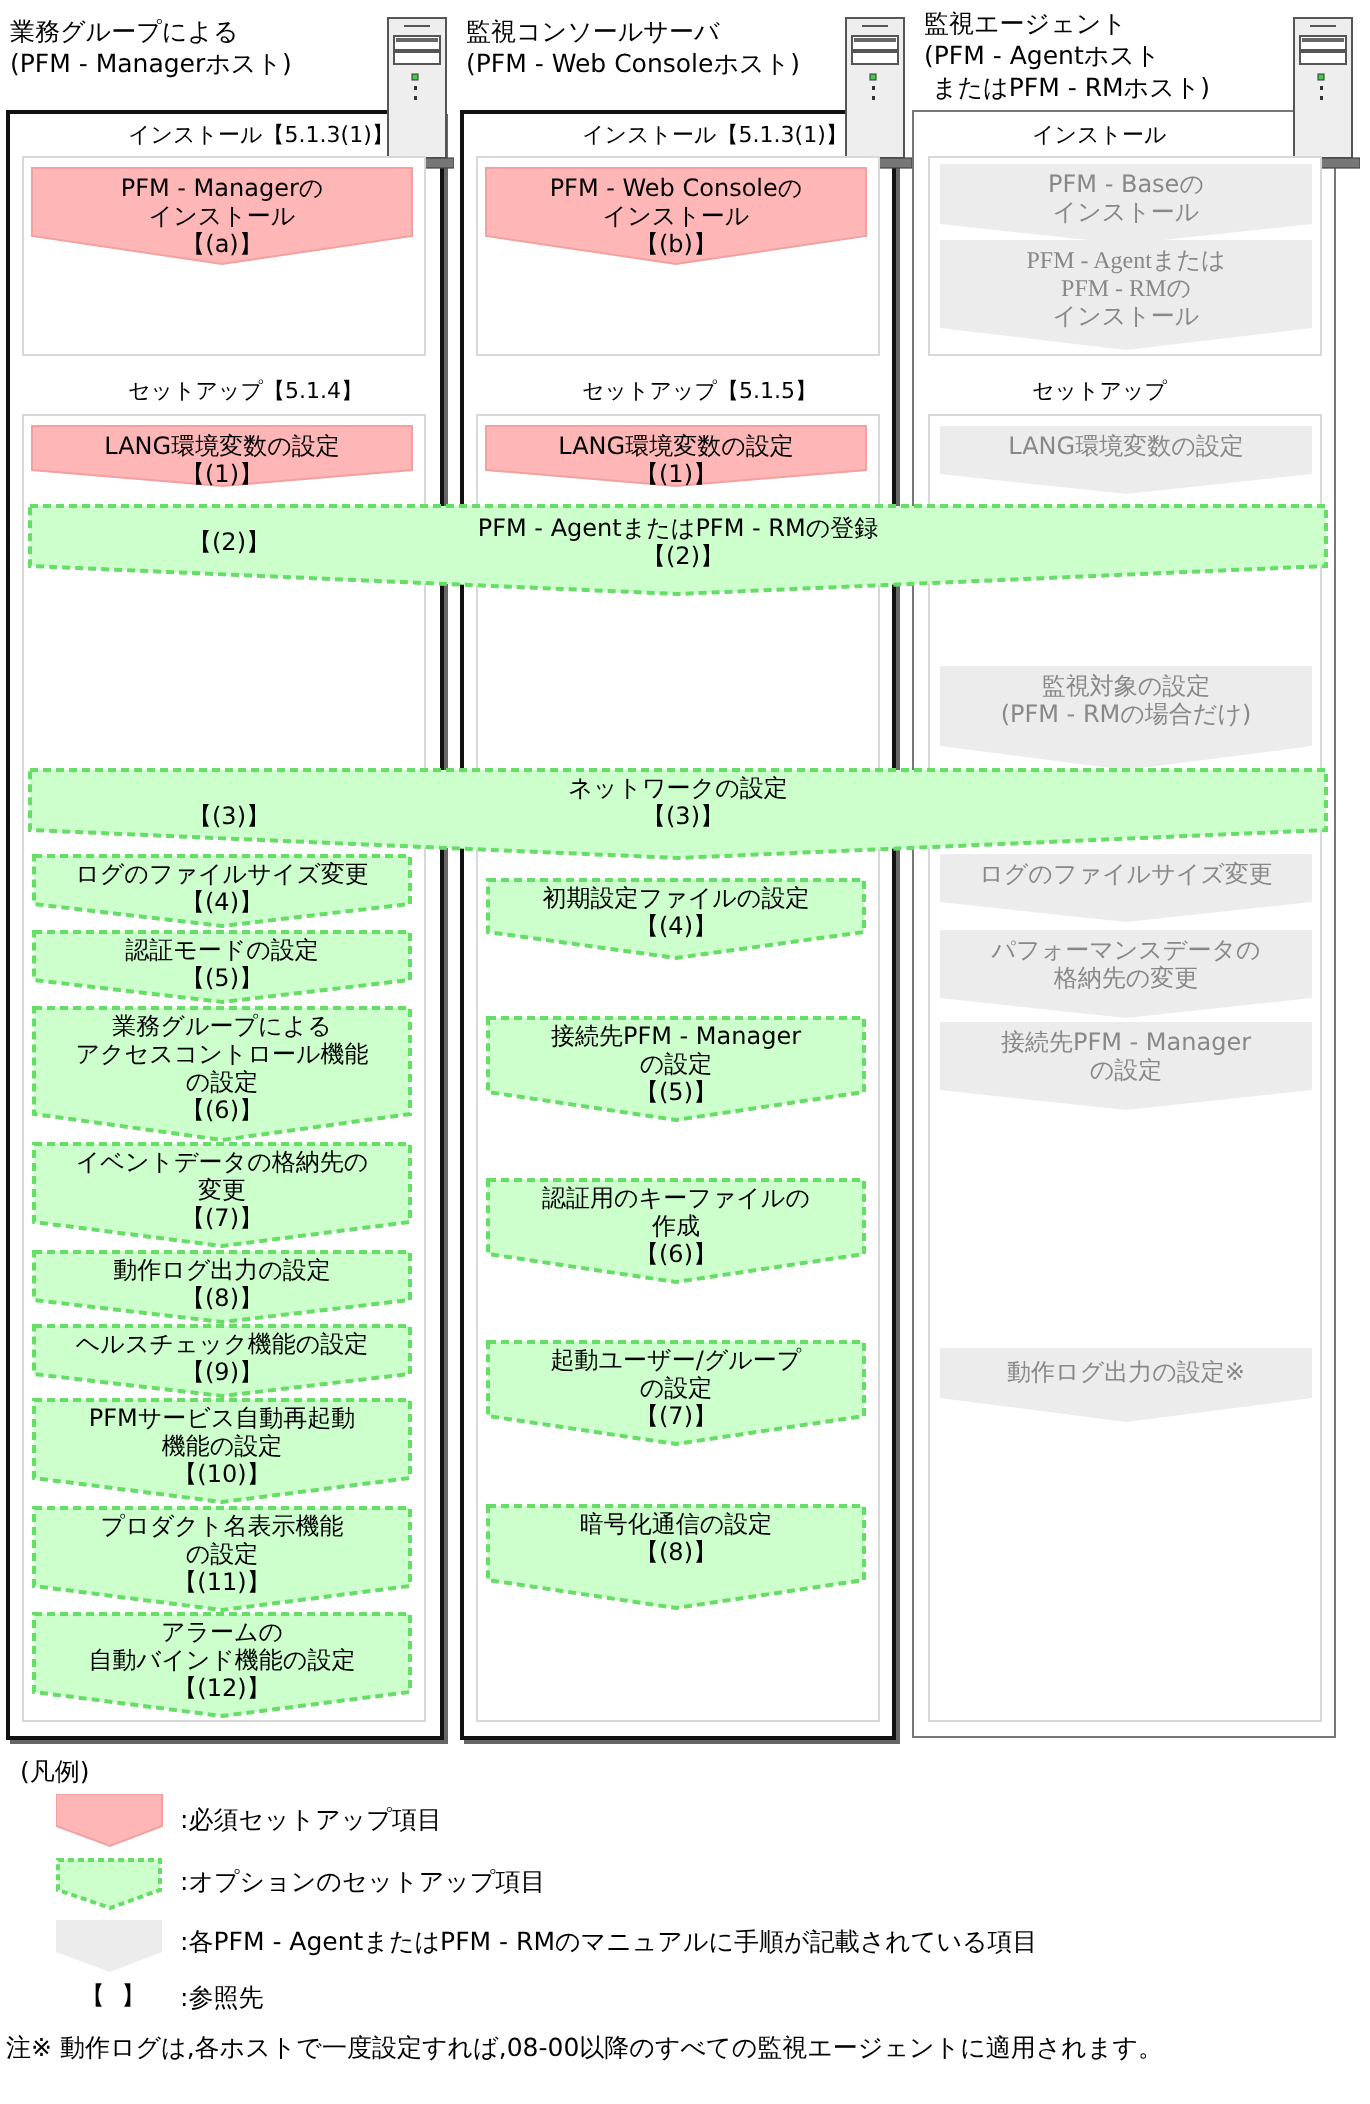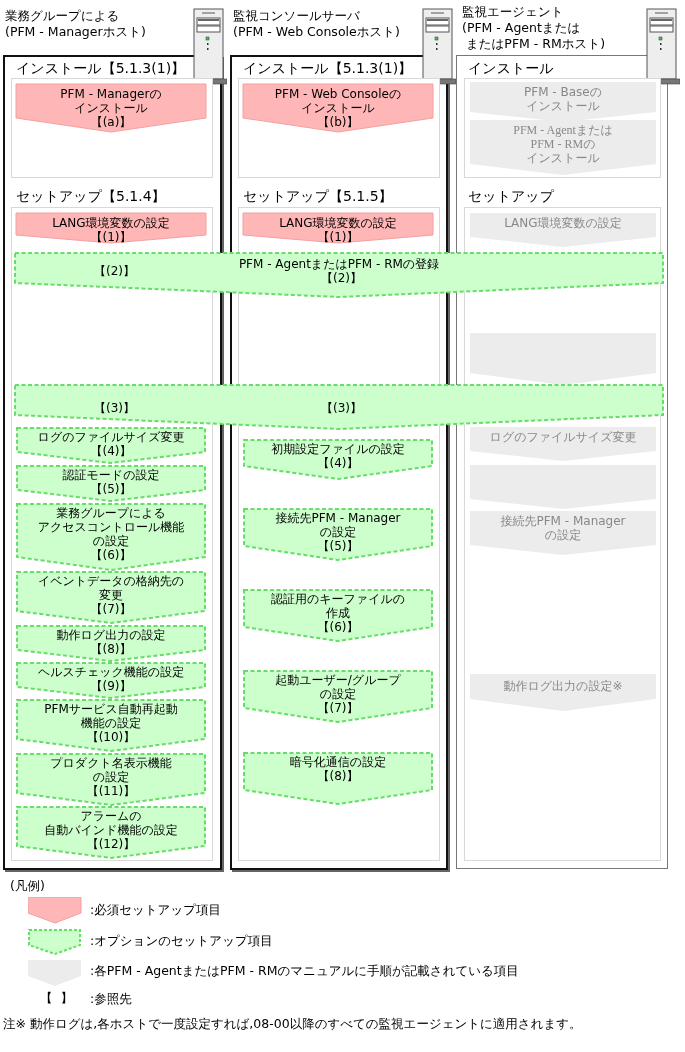--- a/index.html
+++ b/index.html
@@ -2,38 +2,38 @@
 <html><head>
 <meta charset="utf-8">
 <style>
   html,body{margin:0;padding:0;background:#fff;}
   body{width:685px;height:1052px;position:relative;overflow:hidden;font-family:"DejaVu Sans","Liberation Sans",sans-serif;color:#000;font-size:12px;}
   .abs{position:absolute;}
   .title{position:absolute;font-size:12.5px;line-height:16px;white-space:pre;}
   .col{position:absolute;background:#fff;box-sizing:border-box;}
   .col.dark{border:2px solid #111;box-shadow:2px 2px 0 #666;}
   .col.grey{border:1px solid #777;}
-  .sec-label{position:absolute;font-size:14px;line-height:16px;white-space:pre;}
+  .sec-label{position:absolute;font-size:11px;line-height:16px;white-space:pre;margin-left:48px;}
   .inner{position:absolute;border:1.5px solid #d8d8d8;box-sizing:border-box;background:#fff;}
   .step{position:absolute;box-sizing:border-box;}
   .step svg{position:absolute;left:0;top:0;overflow:visible;}
   .step .txt{position:absolute;left:0;right:0;top:3px;text-align:center;font-size:12px;line-height:14px;white-space:pre;}
   .step.req .txt{color:#000;}
   .step.opt .txt{color:#000;}
   .step.agent .txt{color:#888;}
   .ref-left{position:absolute;font-size:12px;line-height:14px;}
   .server{position:absolute;width:30px;height:60px;}
   .legend-txt{position:absolute;font-size:12.5px;line-height:16px;white-space:pre;}
 </style>
 </head>
 <body>
 
 <div class="title" style="left:5px;top:8px;"><span>業務グループによる</span><br><span>(PFM - Managerホスト)</span></div>
 <div class="title" style="left:233px;top:8px;"><span>監視コンソールサーバ</span><br><span>(PFM - Web Consoleホスト)</span></div>
-<div class="title" style="left:462px;top:4px;"><span>監視エージェント</span><br><span>(PFM - Agentまたは</span><br><span> またはPFM - RMホスト)</span></div>
+<div class="title" style="left:462px;top:4px;"><span>監視エージェント</span><br><span>(PFM - Agentホスト</span><br><span> またはPFM - RMホスト)</span></div>
 
 <div class="col dark" style="left:3px;top:55px;width:219px;height:815px;"></div>
 <div class="col dark" style="left:230px;top:55px;width:218px;height:815px;"></div>
 <div class="col grey" style="left:456px;top:55px;width:212px;height:814px;"></div>
 
 <svg class="server" style="left:190px;top:7px;width:37px;height:80px;" viewBox="0 0 37 80">
   <rect x="4" y="2" width="29" height="70" fill="#eee" stroke="#555" stroke-width="1"></rect>
   <line x1="12" y1="6" x2="25" y2="6" stroke="#555"></line>
   <rect x="7" y="11" width="23" height="7" fill="#fff" stroke="#555"></rect>
   <rect x="8" y="12" width="21" height="2" fill="#666"></rect>
@@ -151,26 +151,29 @@
 <div class="step agent" style="left:470px;top:295px;width:186px;height:40px;margin-top:40px;">
   <svg width="186" height="40">
       <polygon points="0,0 186,0 186,26 93,36 0,26" fill="#ececec"></polygon>
     </svg>
   <div class="txt" style="top:4px;">インスタンス環境の設定</div>
 </div>
 <div class="step agent" style="left:470px;top:333px;width:186px;height:56px;">
   <svg width="186" height="56">
       <polygon points="0,0 186,0 186,40 93,52 0,40" fill="#ececec"></polygon>
     </svg>
+  <div class="txt">監視対象の設定
+(PFM - RMの場合だけ)</div>
 </div>
 
 <div class="step opt" style="left:14px;top:384px;width:650px;height:46px;">
   <svg width="650" height="46">
       <polygon points="1,1 649,1 649,31 325,45 1,31" fill="#ccffcc" stroke="#66dd66" stroke-width="2" stroke-dasharray="4,2.5"></polygon>
     </svg>
+  <div class="txt" style="top:3px;">ネットワークの設定</div>
   <div class="ref-left" style="left:80px;top:17px;">【(3)】</div>
   <div class="ref-left" style="left:307px;top:17px;">【(3)】</div>
 </div>
 
 <div class="step opt" style="left:16px;top:427px;width:190px;height:36px;">
   <svg width="190" height="38">
       <polygon points="1,1 189,1 189,25 95,36 1,25" fill="#ccffcc" stroke="#66dd66" stroke-width="2" stroke-dasharray="4,2.5"></polygon>
     </svg>
   <div class="txt">ログのファイルサイズ変更
 【(4)】</div>
@@ -280,20 +283,22 @@
 <div class="step agent" style="left:470px;top:427px;width:186px;height:36px;">
   <svg width="186" height="38">
       <polygon points="0,0 186,0 186,24 93,34 0,24" fill="#ececec"></polygon>
     </svg>
   <div class="txt">ログのファイルサイズ変更</div>
 </div>
 <div class="step agent" style="left:470px;top:465px;width:186px;height:44px;">
   <svg width="186" height="46">
       <polygon points="0,0 186,0 186,34 93,44 0,34" fill="#ececec"></polygon>
     </svg>
+  <div class="txt">パフォーマンスデータの
+格納先の変更</div>
 </div>
 <div class="step agent" style="left:470px;top:511px;width:186px;height:44px;">
   <svg width="186" height="46">
       <polygon points="0,0 186,0 186,34 93,44 0,34" fill="#ececec"></polygon>
     </svg>
   <div class="txt">接続先PFM - Manager
 の設定</div>
 </div>
 <div class="step agent" style="left:470px;top:626px;width:186px;height:40px;margin-top:48px;">
   <svg width="186" height="40">

